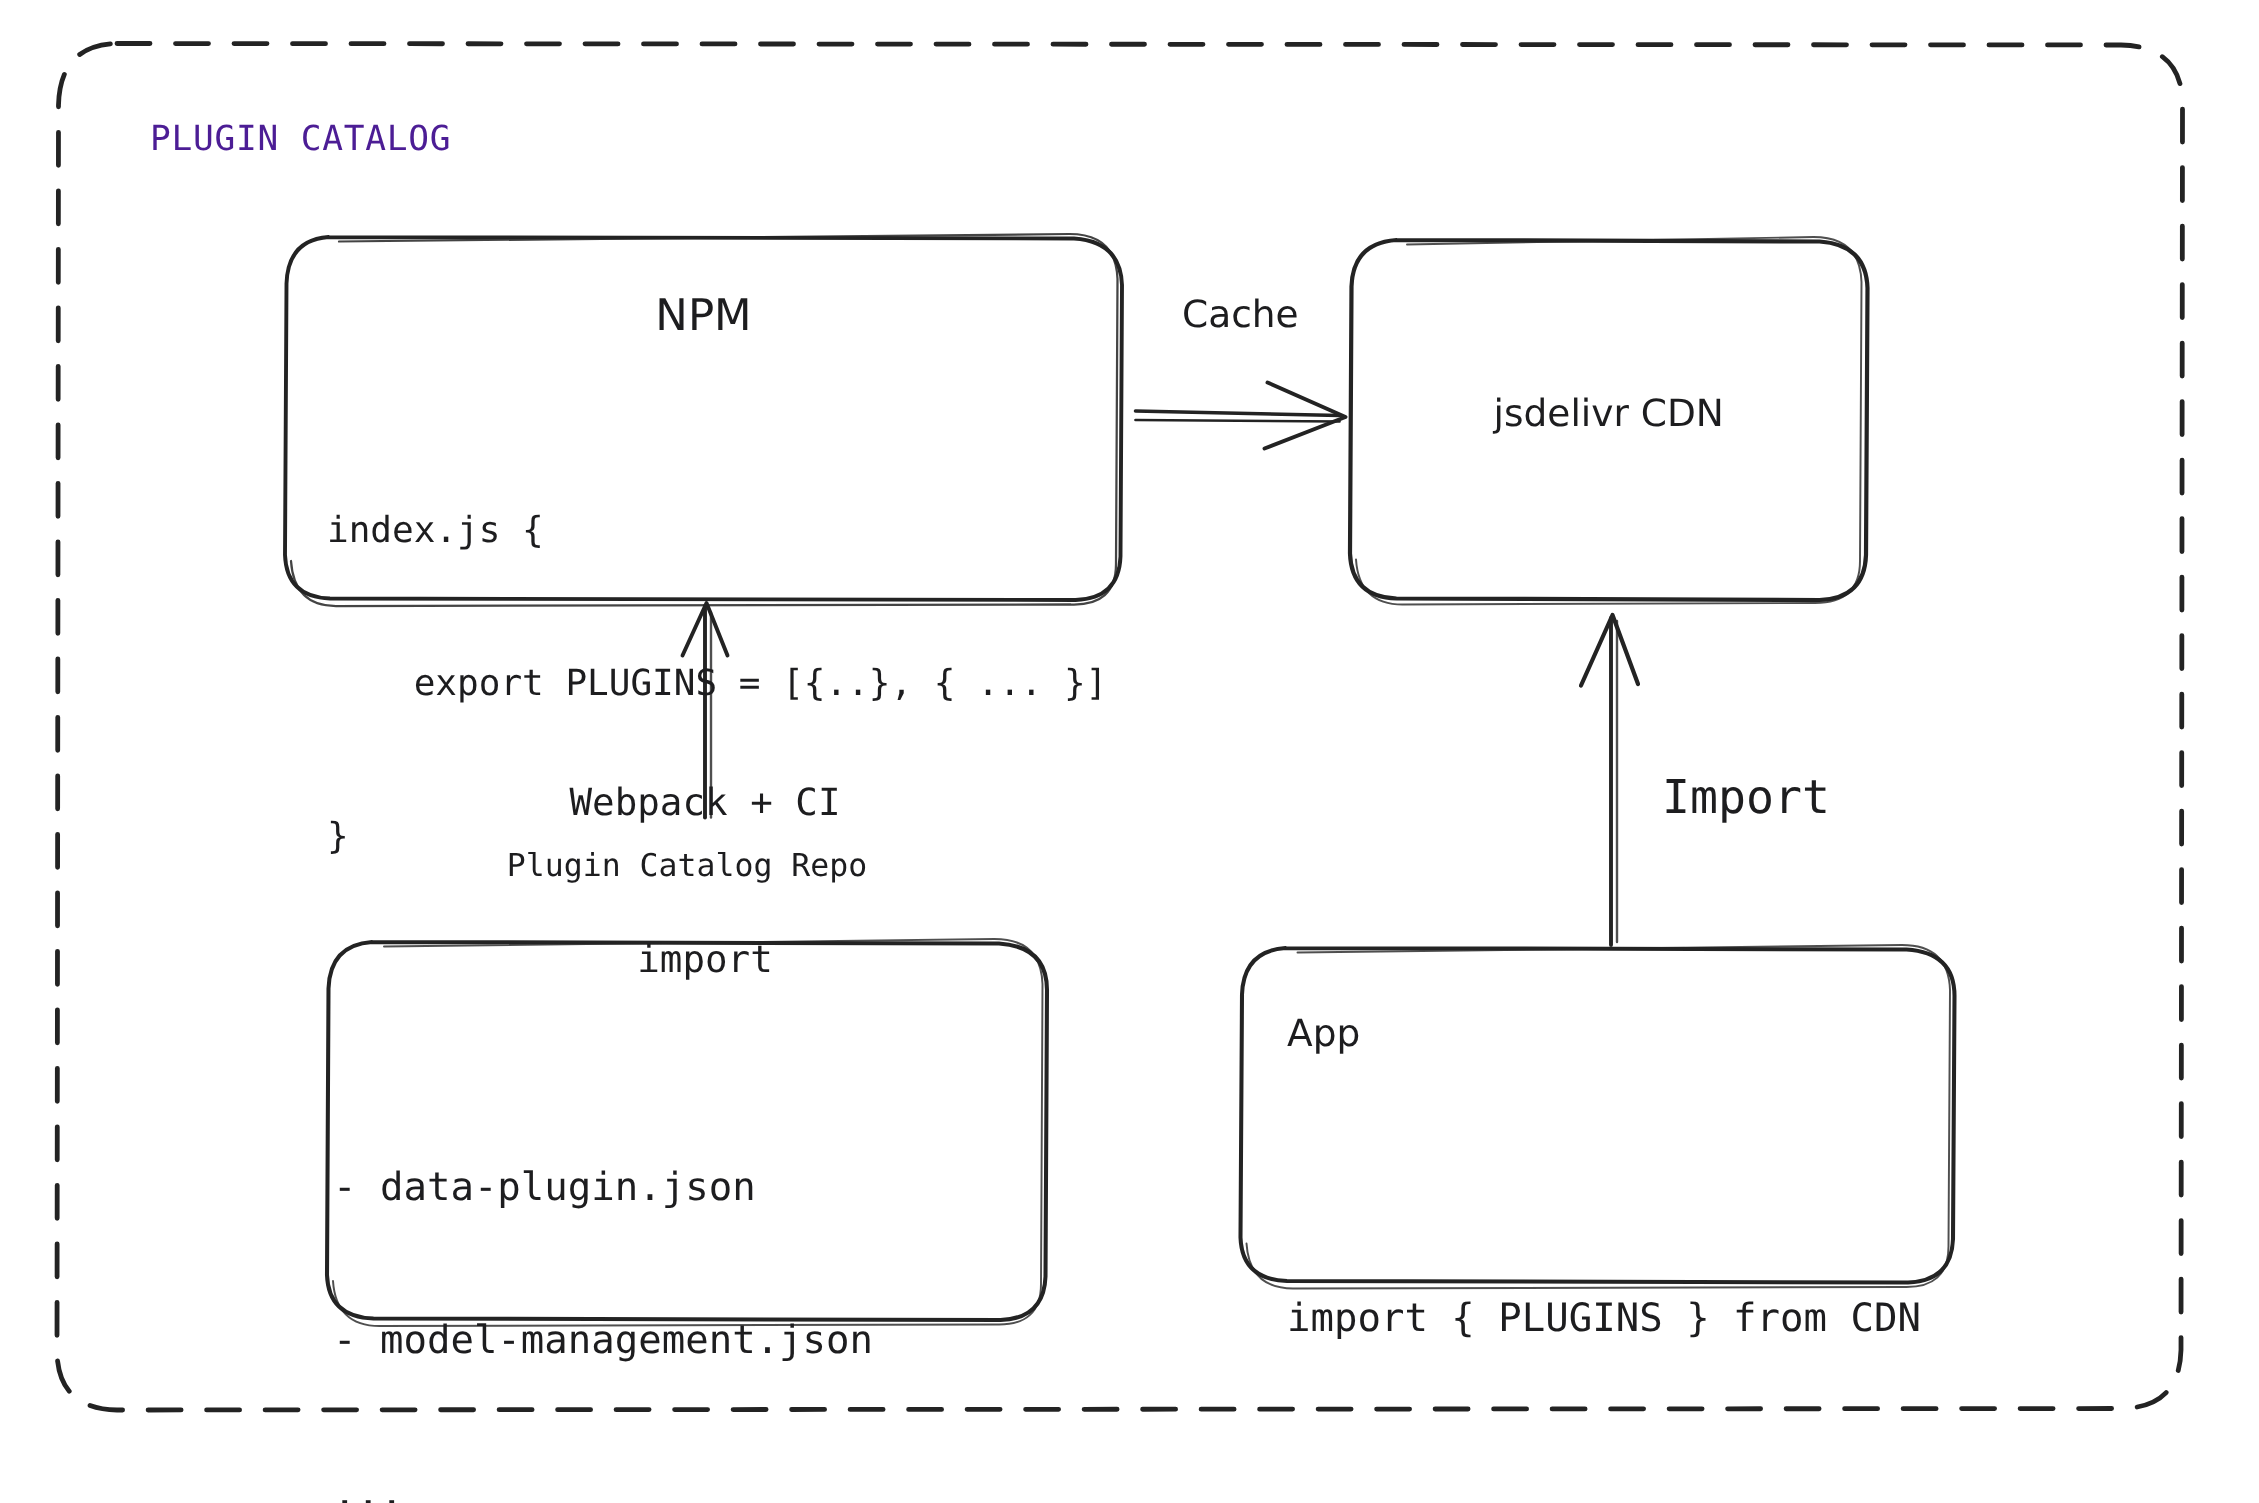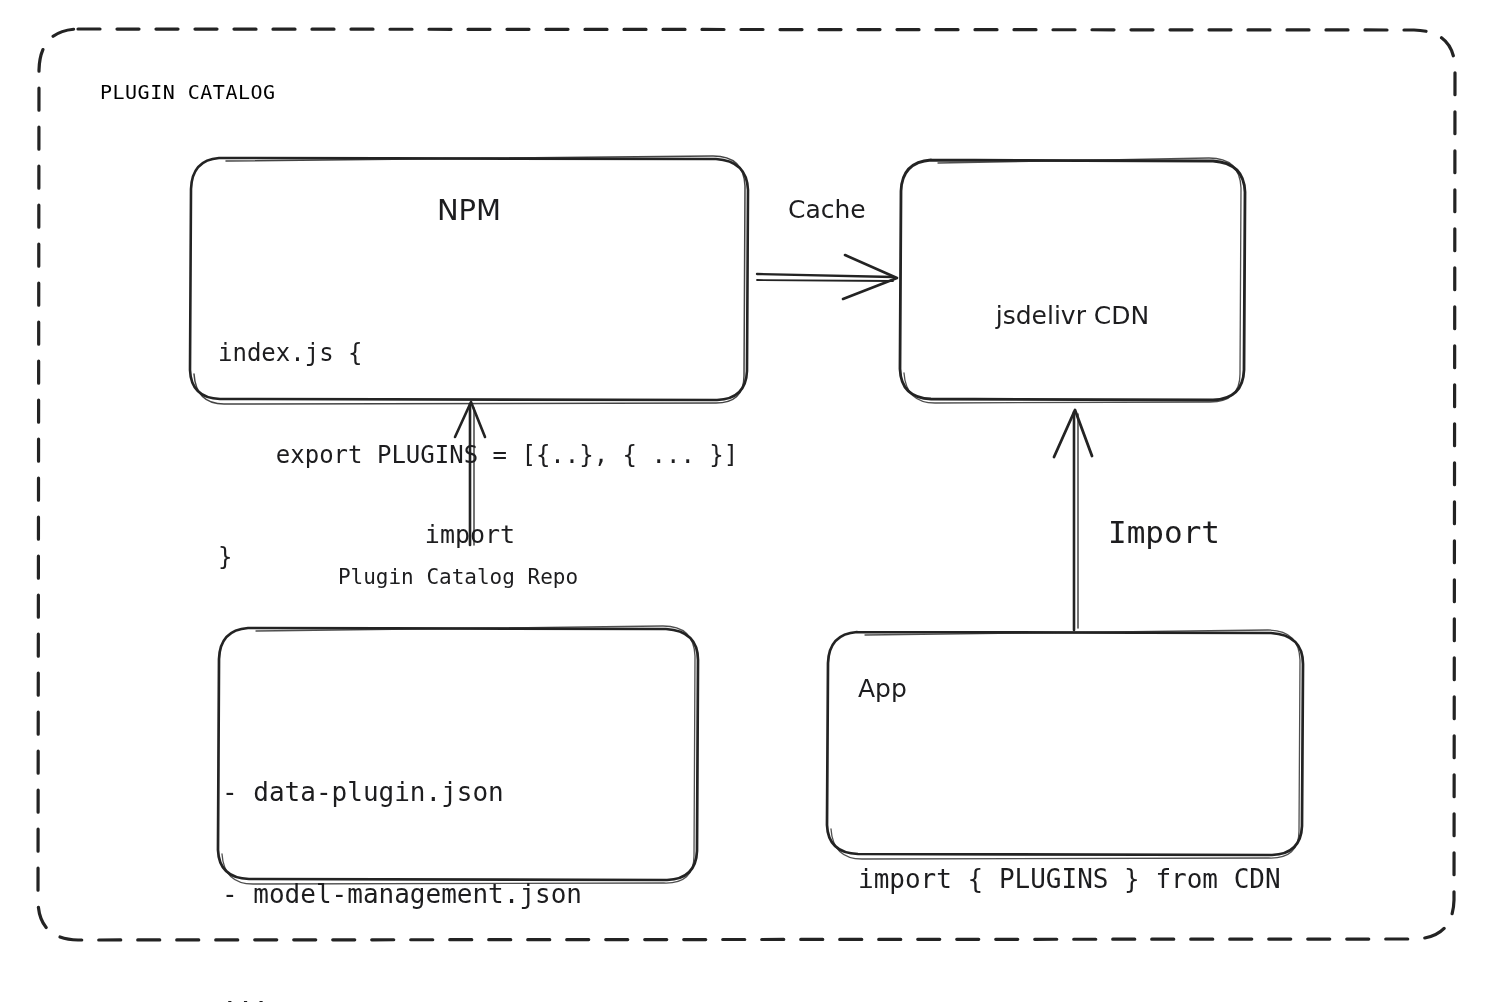--- a/index.html
+++ b/index.html
@@ -13,31 +13,31 @@
   }
   #stage{position:absolute;left:0;top:0;width:1506px;height:1002px;}
   #sketch{position:absolute;left:0;top:0;width:1506px;height:1002px;}
 
   .lbl{position:absolute;white-space:pre;line-height:1.0;}
 
   
   .container-title{
     left:100px;top:82px;
     font-family:"DejaVu Sans Mono", monospace;
-    font-size:20px;letter-spacing:0.5px;color:#000000;
+    font-size:23px;letter-spacing:0.5px;color:#4c1d95;
   }
 
   
   .sans{font-family:"DejaVu Sans", sans-serif;}
   .mono{font-family:"DejaVu Sans Mono", monospace;}
 
   .npm-title{left:190px;top:196px;width:558px;text-align:center;font-size:29px;}
   .npm-code{left:218px;top:268px;font-size:24px;line-height:34px;}
 
-  .cdn-title{left:900px;top:263px;width:345px;text-align:center;font-size:25px;margin-top:40px;}
+  .cdn-title{left:900px;top:263px;width:345px;text-align:center;font-size:25px;}
 
   .cache-label{left:788px;top:197px;font-size:25px;}
   .import-label{left:1108px;top:517px;font-size:31px;}
 
   .webpack-label{left:330px;top:447px;width:280px;text-align:center;font-size:25px;line-height:35px;}
 
   .repo-title{left:218px;top:567px;width:480px;text-align:center;font-size:21px;}
   .repo-list{left:222px;top:707px;font-size:26px;line-height:34px;}
 
   .app-title{left:858px;top:676px;font-size:25px;}
@@ -109,20 +109,21 @@
     <div>index.js {</div>
     <div>    export PLUGINS = [{..}, { ... }]</div>
     <div>}</div>
   </div>
 
   <div class="lbl sans cdn-title">jsdelivr CDN</div>
 
   <div class="lbl sans cache-label">Cache</div>
 
   <div class="lbl mono webpack-label">
+    <div>Webpack + CI</div>
     <div>import</div>
   </div>
 
   <div class="lbl mono import-label">Import</div>
 
   <div class="lbl mono repo-title">Plugin Catalog Repo</div>
   <div class="lbl mono repo-list">
     <div>- data-plugin.json</div>
     <div>- model-management.json</div>
     <div>...</div>

